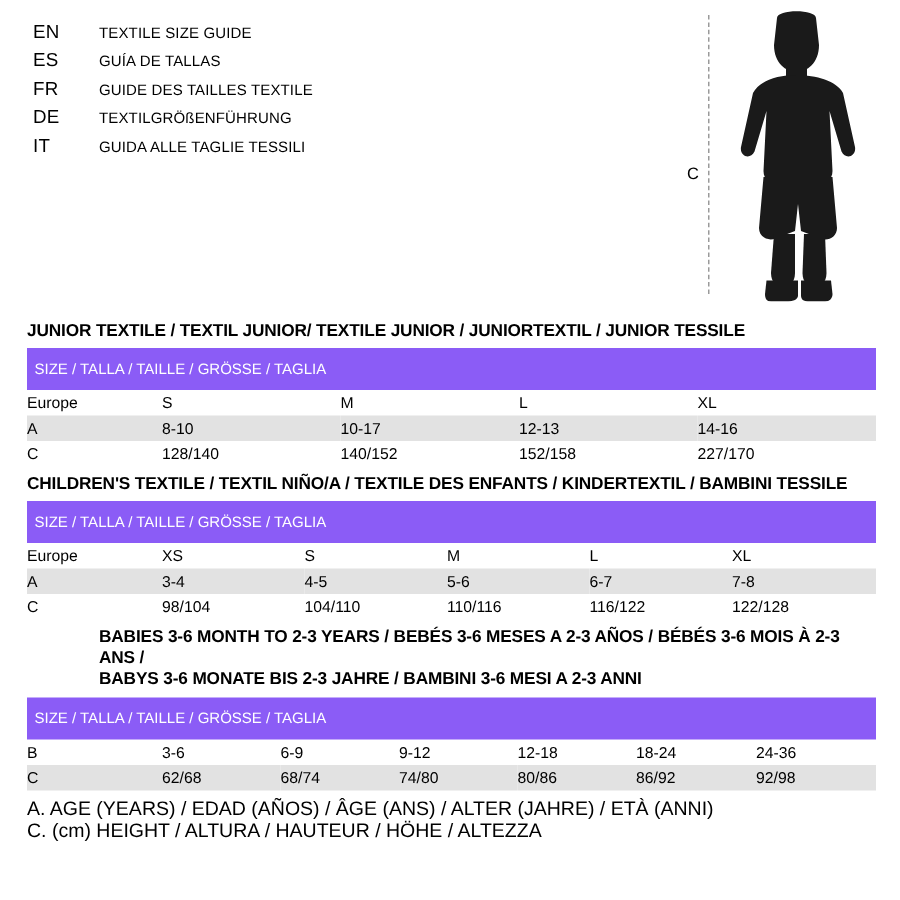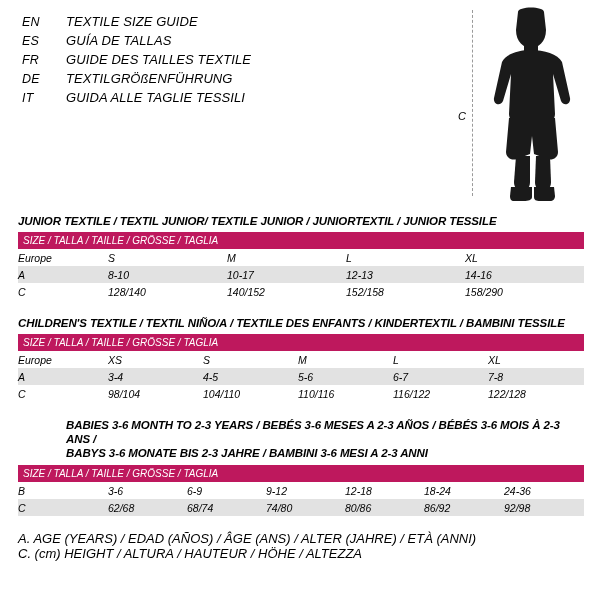--- a/index.html
+++ b/index.html
@@ -12,42 +12,41 @@
     background: #ffffff;
     font-family: "Liberation Sans", sans-serif;
     color: #000000;
     overflow: hidden;
   }
   .page {
     position: relative;
     width: 600px;
     height: 600px;
     box-sizing: border-box;
-    font-style: italic;
   }
 
   
   .header {
     position: absolute;
     top: 14px;
     left: 22px;
     width: 420px;
   }
   .header-row {
     display: flex;
     align-items: baseline;
     height: 19px;
   }
   .header-lang {
     width: 44px;
     font-size: 12.5px;
     letter-spacing: 0.2px;
   }
   .header-title {
-    font-size: 13px;
+    font-size: 10px;
     letter-spacing: 0.1px;
   }
 
   
   .figure-area {
     position: absolute;
     top: 6px;
     left: 450px;
     width: 140px;
     height: 195px;
@@ -94,25 +93,25 @@
     width: 566px;
     table-layout: fixed;
   }
   table.size-table td {
     font-size: 10.5px;
     padding: 0;
     height: 17px;
     vertical-align: middle;
   }
   tr.head-row td {
-    background: #be185d;
+    background: #8b5cf6;
     color: #ffffff;
     font-size: 10px;
     padding-left: 5px;
-    height: 17px;
+    height: 28px;
   }
   tr.alt-row td {
     background: #e2e2e2;
   }
   td.label-cell {
     padding-left: 5px;
     width: 72px;
   }
   td.val-cell {
     padding-left: 2px;
@@ -213,21 +212,21 @@
           <td class="val-cell">8-10</td>
           <td class="val-cell">10-17</td>
           <td class="val-cell">12-13</td>
           <td class="val-cell">14-16</td>
         </tr>
         <tr>
           <td class="label-cell">C</td>
           <td class="val-cell">128/140</td>
           <td class="val-cell">140/152</td>
           <td class="val-cell">152/158</td>
-          <td class="val-cell">158/290</td>
+          <td class="val-cell">227/170</td>
         </tr>
       </tbody>
     </table>
   </div>
 
   <div class="section" style="top:317px;">
     <div class="section-title">CHILDREN'S TEXTILE / TEXTIL NIÑO/A / TEXTILE DES ENFANTS / KINDERTEXTIL / BAMBINI TESSILE</div>
     <table class="size-table">
       <colgroup>
         <col style="width:90px">

